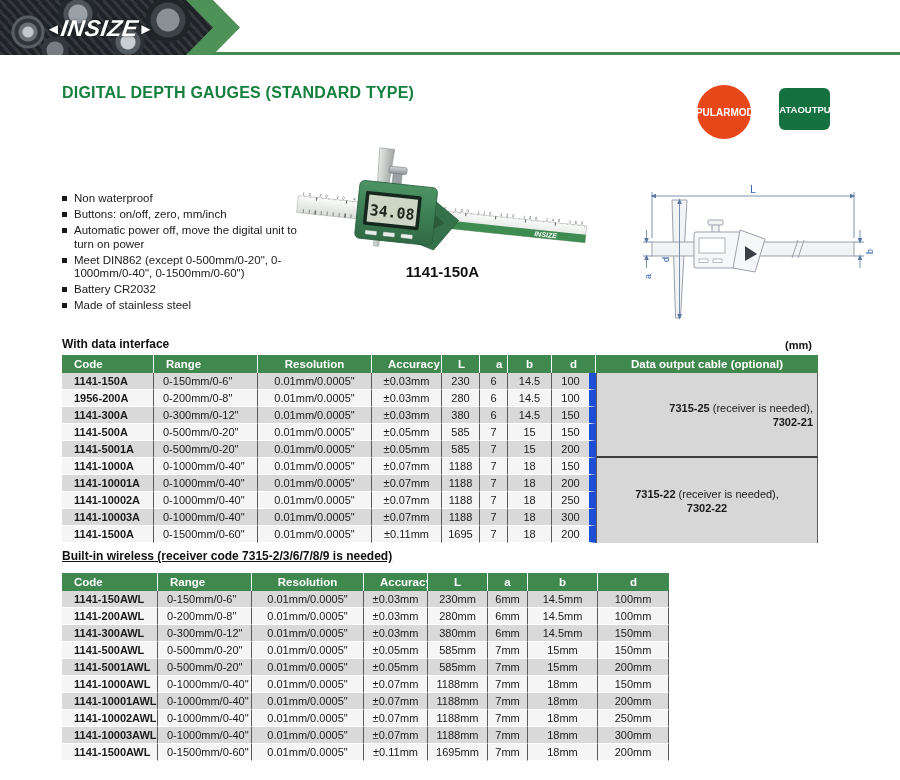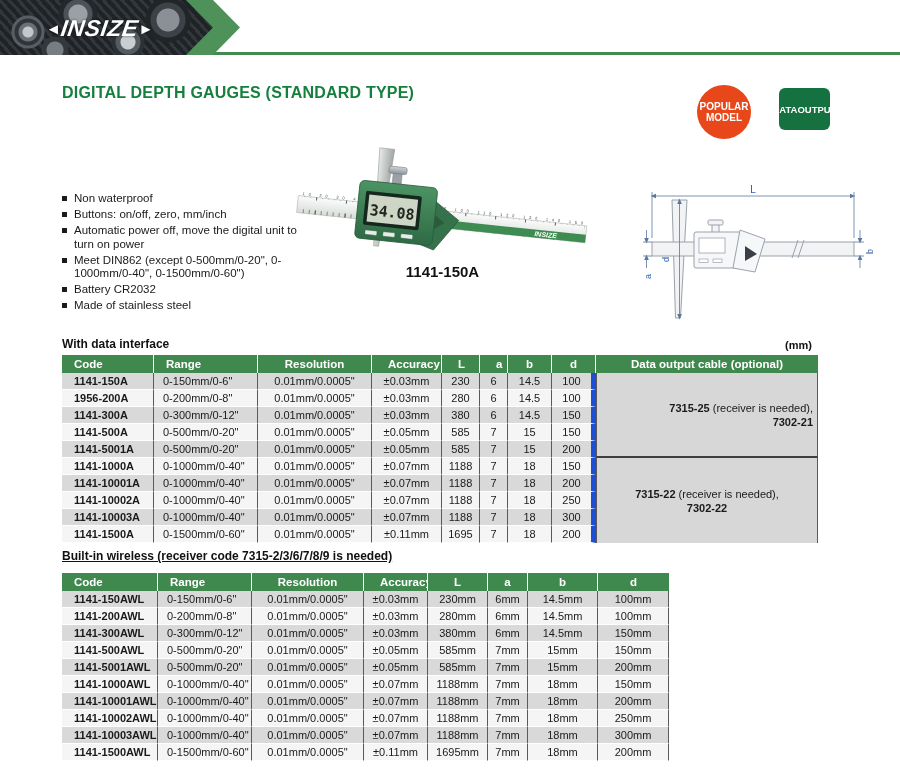--- a/index.html
+++ b/index.html
@@ -29,21 +29,21 @@
           font-size:23px; letter-spacing:.5px; white-space:nowrap; text-shadow:0 0 3px rgba(0,0,0,.55);
           display:flex; align-items:center; }
   .logo .arrow { font-size:15px; font-style:normal; line-height:1; }
   .logo .word { transform:skewX(-8deg); }
 
   
   .title { position:absolute; left:62px; top:84px; font-size:16px; font-weight:bold; color:#15803d; letter-spacing:.2px; }
   .badge-popular {
     position:absolute; left:697px; top:85px; width:54px; height:54px; border-radius:50%;
     background:#e84719; color:#fff; font-weight:bold; font-size:10px; line-height:11px;
-    display:flex; flex-direction:column; align-items:center; justify-content:center; text-align:center;
+    display:flex; flex-direction:row; align-items:center; justify-content:center; text-align:center;
   }
   .badge-data {
     position:absolute; left:779px; top:88px; width:51px; height:42px; border-radius:6px;
     background:#15713f; color:#fff; font-weight:bold; font-size:9.5px; line-height:11px;
     display:flex; flex-direction:row; align-items:center; justify-content:center; text-align:center;
   }
 
   
   .features { position:absolute; left:62px; top:192px; width:248px; list-style:none; }
   .features li { display:flex; font-size:11.5px; line-height:13.5px; margin-bottom:2.5px; color:#1a1a1a; }
@@ -69,21 +69,21 @@
   td { font-size:11px; padding:2px 4px; text-align:center; border-right:1px solid #5a5a5a;
        border-bottom:1px solid #fff; color:#1a1a1a; white-space:nowrap; overflow:hidden; }
   tr.odd td { background:#d9d9d9; }
   tr.even td { background:#f5f5f5; }
   td.code { font-weight:bold; text-align:left; padding-left:12px; }
   td.al { text-align:left; padding-left:9px; }
   td.cable { background:#d7d7d7 !important; border-left:1px solid #5a5a5a; border-right:1px solid #9a9a9a;
              border-bottom:none; vertical-align:middle; white-space:normal; line-height:14px; font-size:11px; }
   td.cable.g0 { border-bottom:2px solid #3f3f3f;text-align:right; }
   td:last-child { border-right:1px solid #5a5a5a; }
-  #table0 td:nth-child(8) { border-right:5px solid #1d4ed8; }
+  #table0 td:nth-child(8) { border-right:7px solid #1d4ed8; }
 </style>
 </head>
 <body>
 
 <div class="page">
 
   <div class="green-line"></div>
   <div class="photo"></div>
   <div class="chevron"></div>
   <div class="logo">

